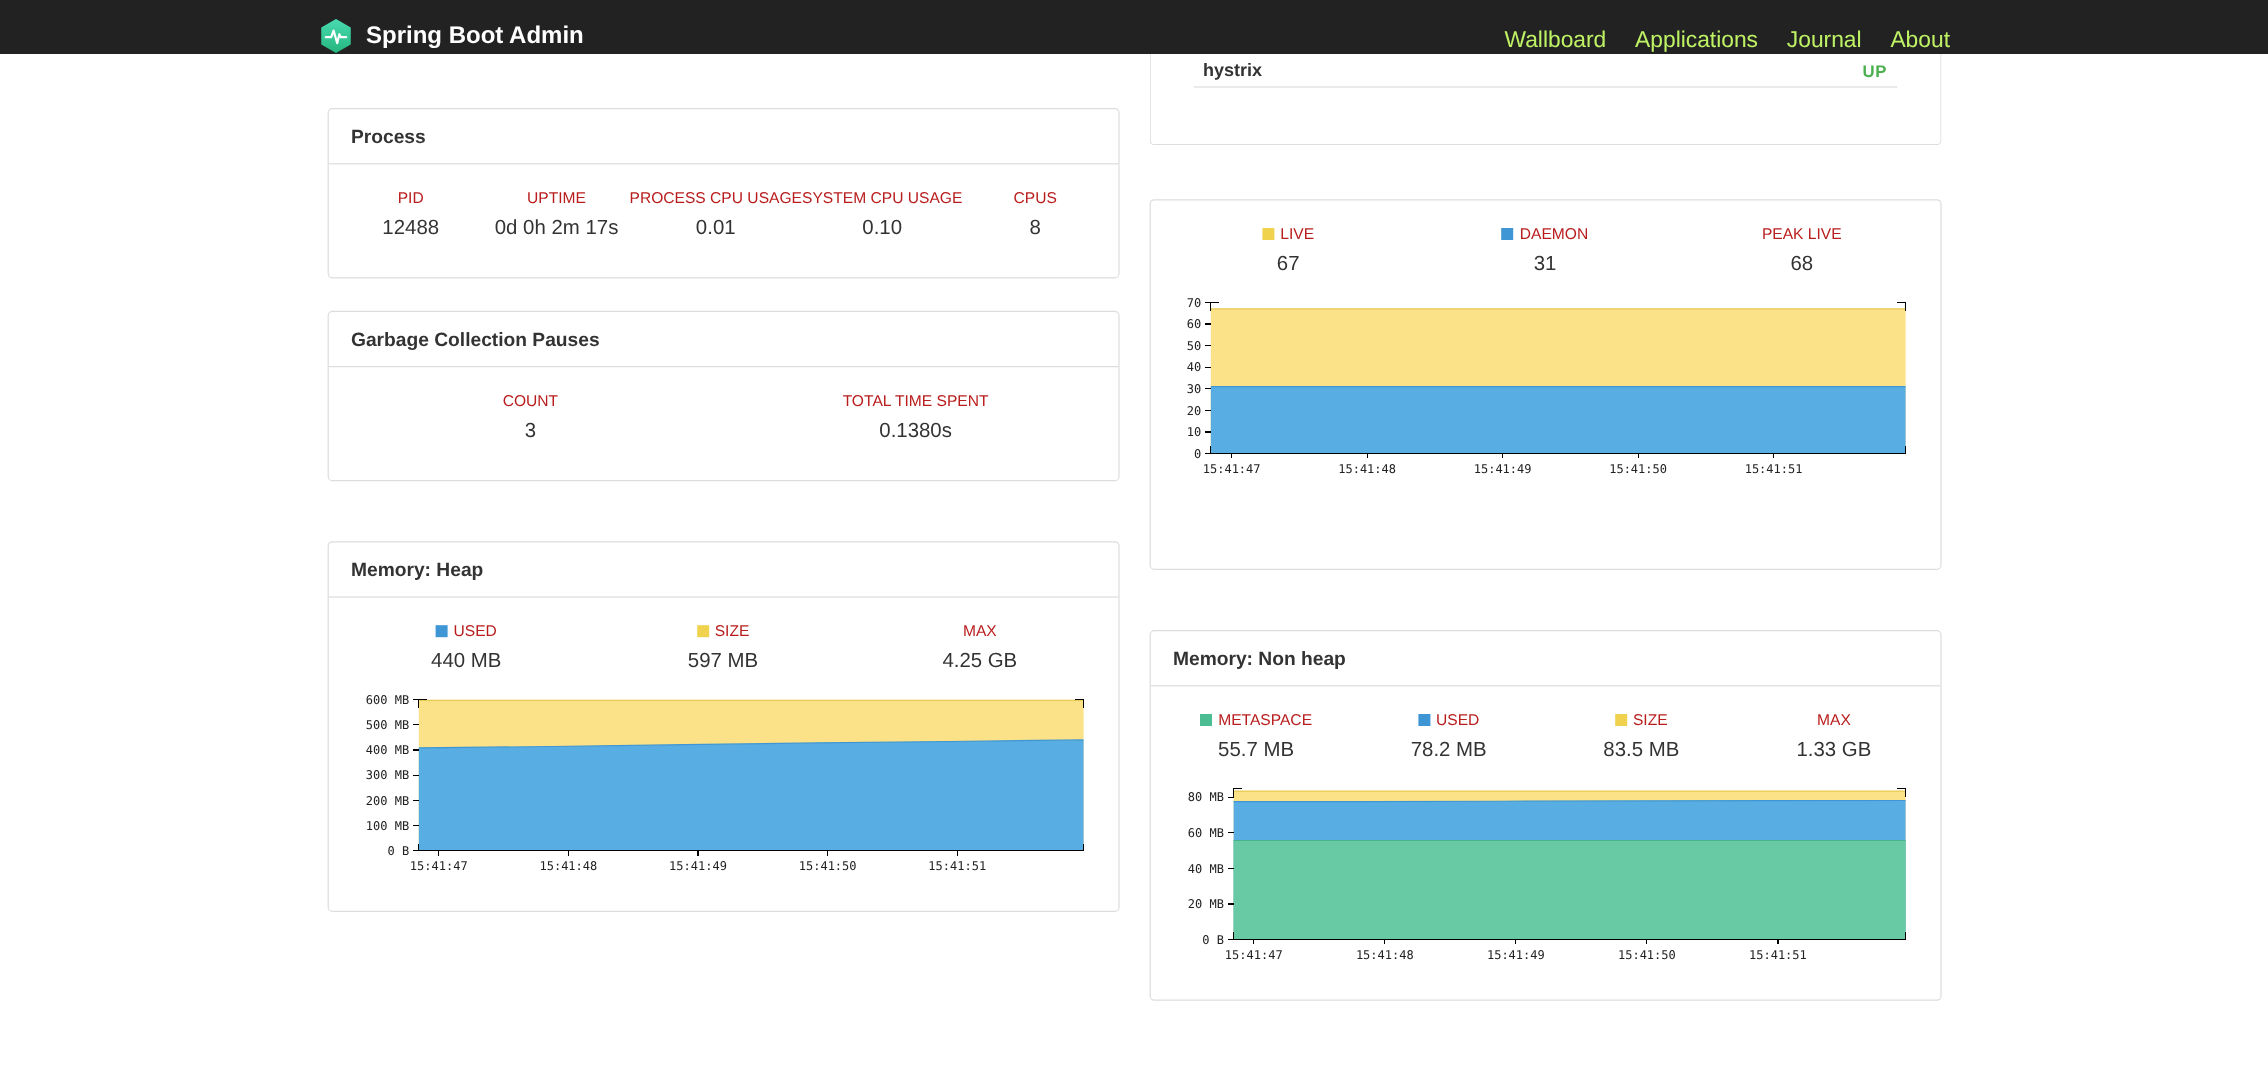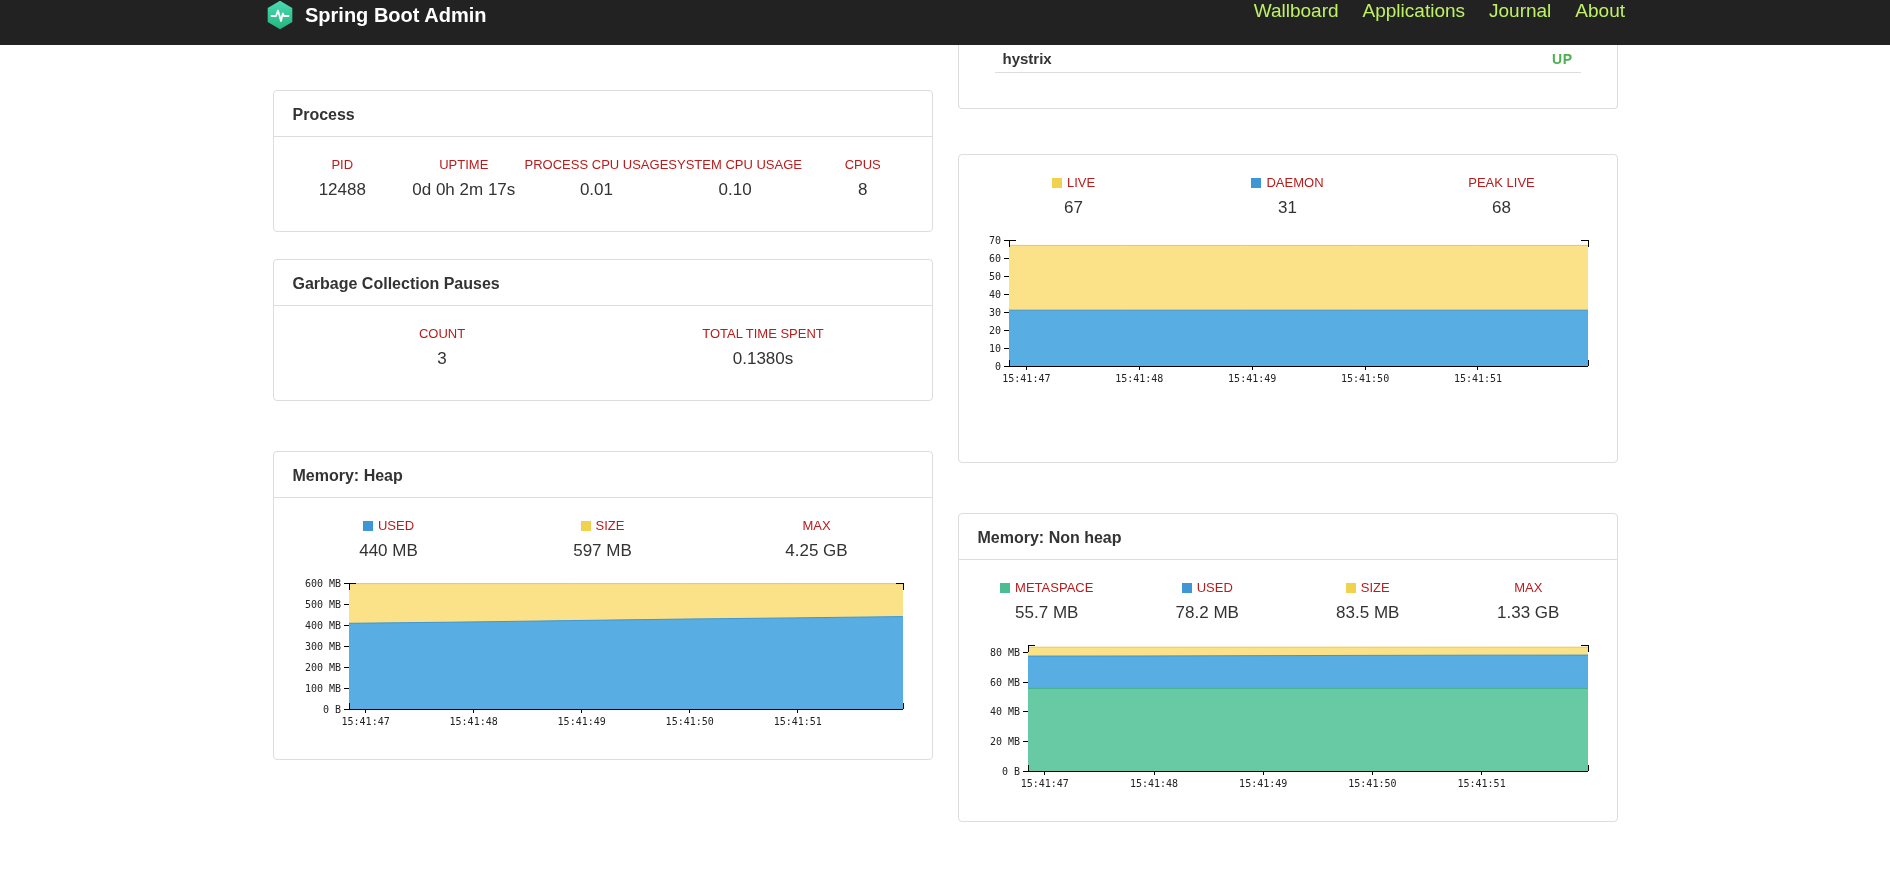--- a/index.html
+++ b/index.html
@@ -1,41 +1,41 @@
 <!DOCTYPE html>
 <html><head>
 <meta charset="utf-8">
 <style>
   *{box-sizing:border-box;margin:0;padding:0}
   html,body{width:1890px;height:892px}
   body{font-family:"Liberation Sans",sans-serif;background:#fff;overflow:hidden}
 
   
   .navbar{height:45px;background:#222}
-  .nav-inner{width:1360px;margin:0 auto;height:100%;display:flex;align-items:flex-start}
+  .nav-inner{width:1360px;margin:0 auto;height:100%;display:flex;align-items:flex-end}
   .brand{display:flex;align-items:center;gap:10px;color:#fff;font-size:20px;font-weight:bold;text-decoration:none;cursor:pointer}
   .logo{display:flex}
   .nav-links{margin-left:auto;display:flex;gap:24px}
   .nav-links a{color:#bef264;font-size:19px;text-decoration:none;cursor:pointer}
 
   
   .container{width:1345px;margin:0 auto;display:flex;gap:25px}
   .col{width:660px;display:flex;flex-direction:column}
   .col-left{padding-top:45px}
 
   
   .panel{background:#fff;border:1px solid #ddd;border-radius:4px}
   .panel-heading{padding:15px 19px 12px;font-size:16px;font-weight:bold;color:#333;border-bottom:1px solid #ddd}
   .panel.process{height:142px;margin-bottom:27px}
   .panel.gc{height:142px;margin-bottom:50px}
   .panel.tall{height:309px}
   .panel.threads{margin-bottom:50px}
 
   
-  .app-panel{height:64px;border-top:none;border-radius:0 0 4px 4px;padding:0 36px;margin-bottom:45px;overflow:hidden}
+  .app-panel{height:76px;border-top:none;border-radius:0 0 4px 4px;padding:0 36px;margin-bottom:45px;overflow:hidden}
   .app-row{display:flex;justify-content:space-between;align-items:center;height:28px;padding:0 8px;border-bottom:1px solid #ddd}
   .app-name{font-size:15px;font-weight:bold;color:#333;cursor:pointer}
   .app-status{font-size:14px;font-weight:bold;letter-spacing:.5px}
 
   
   .stat-row{display:flex;padding:20px 8px 0}
   .stat{flex:1;text-align:center}
   .stat-label{font-size:13px;color:#b91c1c;display:flex;align-items:center;justify-content:center;gap:5px;white-space:nowrap}
   .swatch{width:10px;height:10px;display:inline-block;flex:0 0 auto}
   .stat-value{font-size:17px;color:#333;margin-top:8px}

